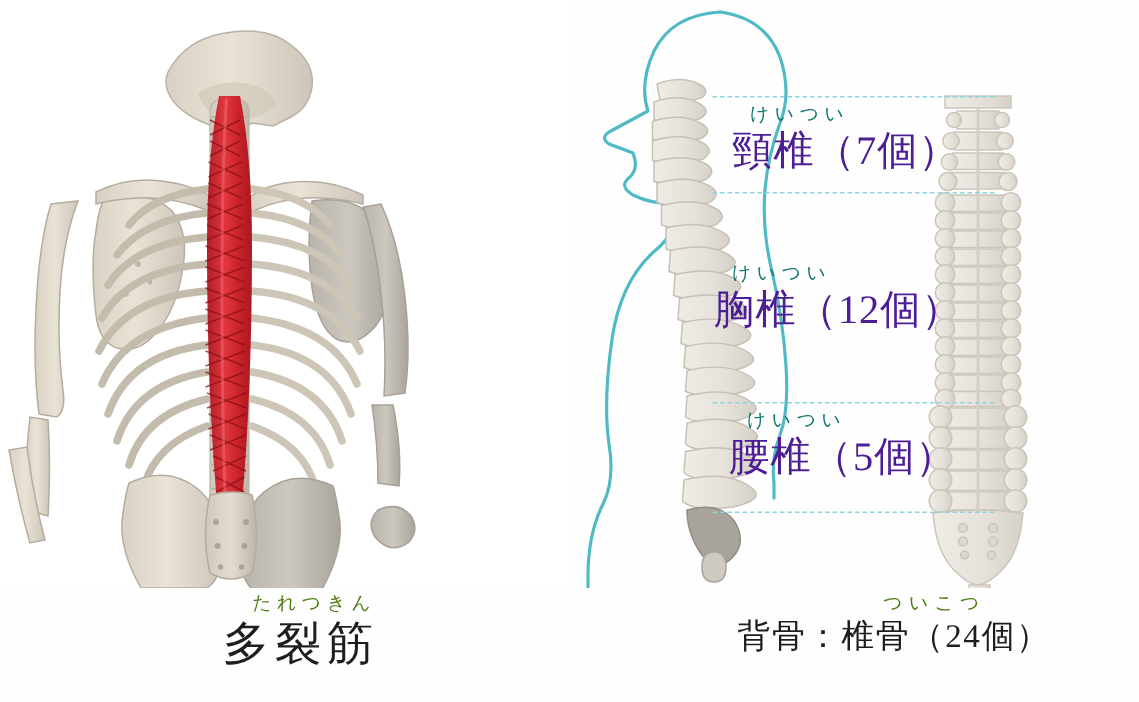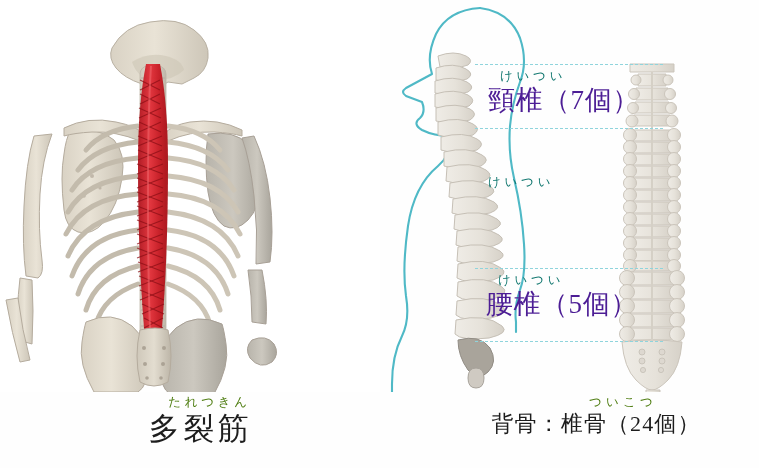--- a/index.html
+++ b/index.html
@@ -406,20 +406,21 @@
     <div class="dashline" style="left:95px;top:268px;width:188px;"></div>
     <div class="dashline" style="left:95px;top:341px;width:188px;"></div>
 
     <div class="lbl" style="left:108px;top:70px;">
       <span class="furi">けいつい</span>
       <span class="main">頸椎（7個）</span>
     </div>
 
     <div class="lbl" style="left:96px;top:176px;">
       <span class="furi">けいつい</span>
+      <span class="main">胸椎（12個）</span>
     </div>
 
     <div class="lbl" style="left:106px;top:274px;">
       <span class="furi">けいつい</span>
       <span class="main">腰椎（5個）</span>
     </div>
   </div>
 
   <div class="caption caption-right">
     <span class="furi" style="margin-left:36px;">ついこつ</span>

